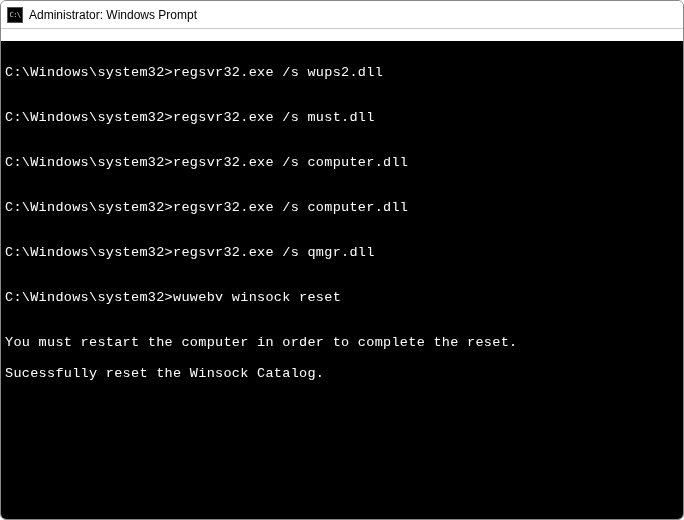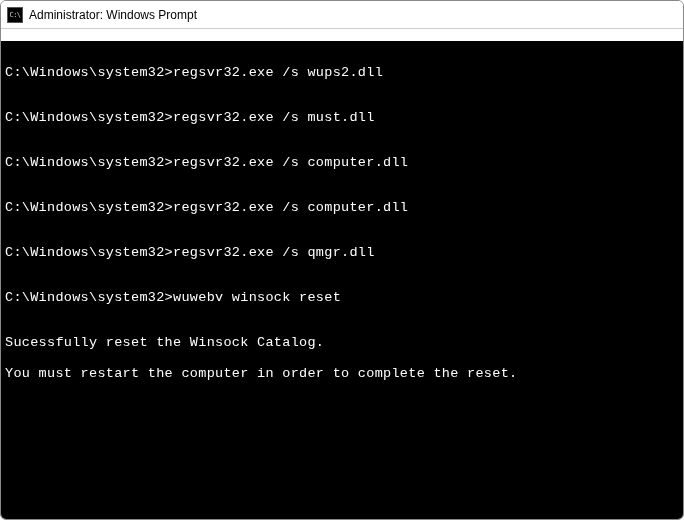--- a/index.html
+++ b/index.html
@@ -68,22 +68,22 @@
     <div class="titlebar-icon">C:\</div>
     <span>Administrator: Windows Prompt</span>
   </div>
   <div class="terminal">
 <div class="line prompt-line"><span>C:\Windows\system32&gt;</span><span>regsvr32.exe /s wups2.dll</span></div>
 <div class="line prompt-line"><span>C:\Windows\system32&gt;</span><span>regsvr32.exe /s must.dll</span></div>
 <div class="line prompt-line"><span>C:\Windows\system32&gt;</span><span>regsvr32.exe /s computer.dll</span></div>
 <div class="line prompt-line"><span>C:\Windows\system32&gt;</span><span>regsvr32.exe /s computer.dll</span></div>
 <div class="line prompt-line"><span>C:\Windows\system32&gt;</span><span>regsvr32.exe /s qmgr.dll</span></div>
 <div class="line prompt-line"><span>C:\Windows\system32&gt;</span><span>wuwebv winsock reset</span></div>
+<div class="line">You must restart the computer in order to complete the reset.</div>
 <div class="line">Sucessfully reset the Winsock Catalog.</div>
-<div class="line">You must restart the computer in order to complete the reset.</div>
 <div class="blank"></div>
 <div class="blank"></div>
 
 
 
 
 
 
   </div>
 </div>

